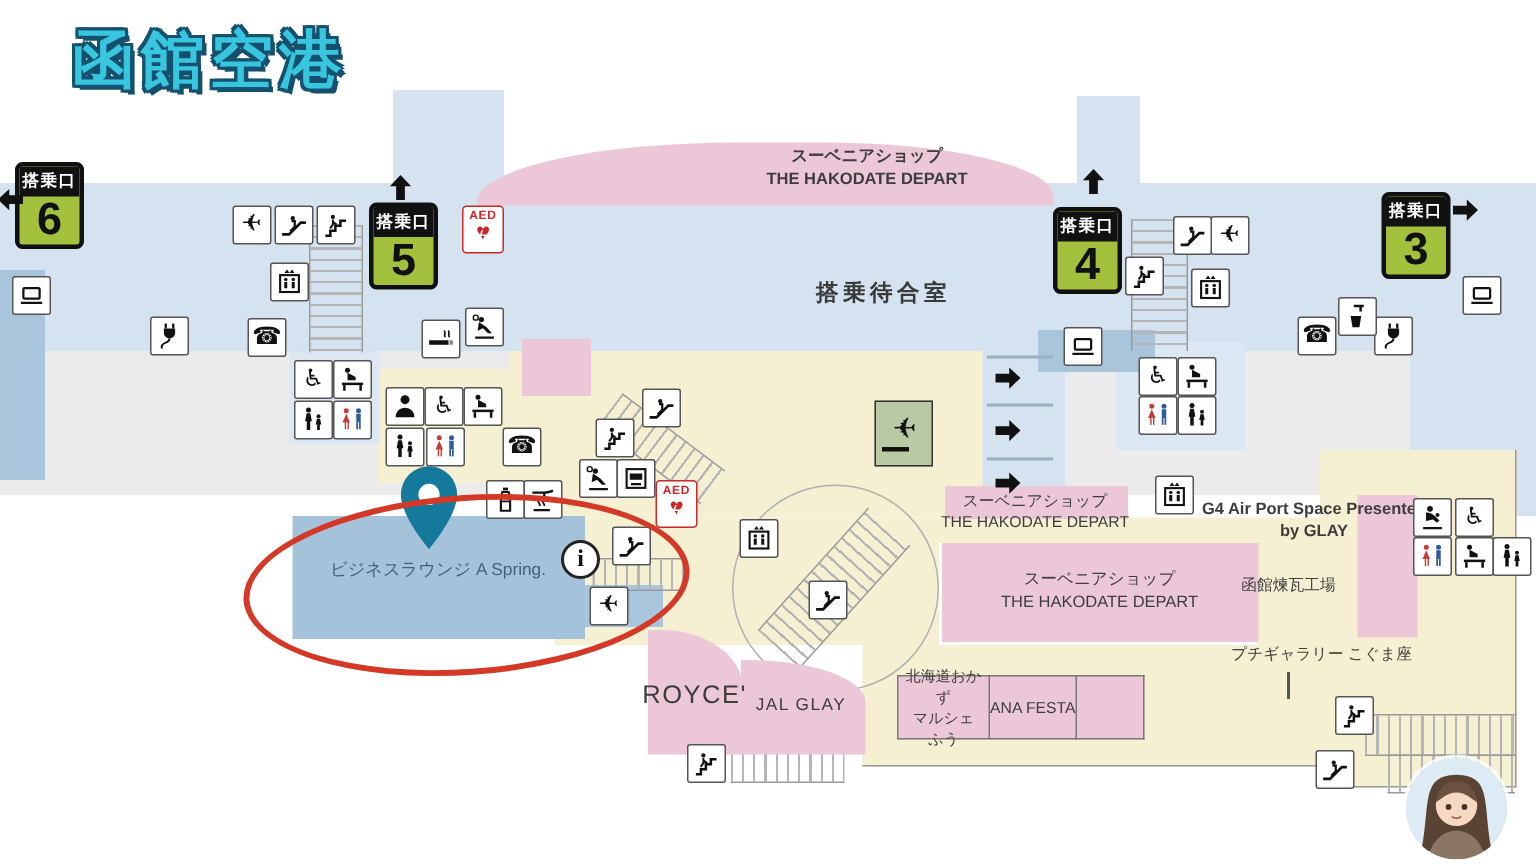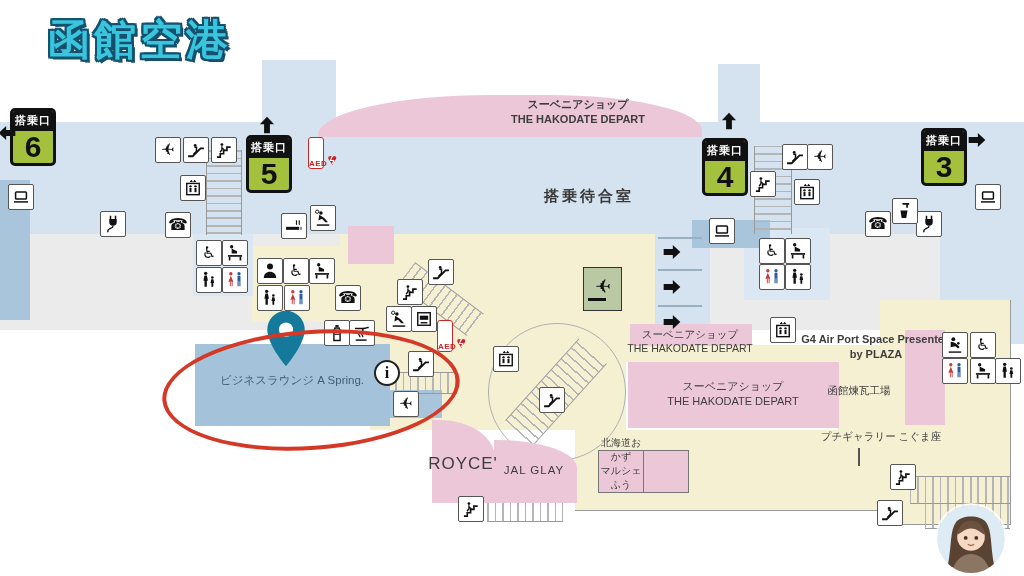--- a/index.html
+++ b/index.html
@@ -31,22 +31,22 @@
   .gate{position:absolute;width:46px;border:3px solid #111;border-radius:5px;overflow:hidden;
         background:#a3c13c;text-align:center;box-sizing:border-box;}
   .gate .hd{background:#111;color:#fff;font-size:11px;font-weight:bold;padding:2px 0 3px;letter-spacing:1px;}
   .gate .num{font-size:30px;font-weight:bold;color:#111;line-height:32px;}
   
   .icon{position:absolute;width:26px;height:26px;background:#fff;border:1.2px solid #555;
         border-radius:2px;display:flex;align-items:center;justify-content:center;box-sizing:border-box;}
   .icon svg{display:block;}
   .icon .glyph{font-size:16px;color:#111;line-height:1;}
   .plain{position:absolute;display:flex;align-items:center;justify-content:center;background:none;border:none;}
-  .aedbox{position:absolute;width:16px;height:32px;background:#fff;border:1.5px solid #cc2626;border-radius:3px;
-          display:flex;flex-direction:row;align-items:flex-end;justify-content:flex-start;box-sizing:border-box;}
+  .aedbox{position:absolute;width:28px;height:32px;background:#fff;border:1.5px solid #cc2626;border-radius:3px;
+          display:flex;flex-direction:column;align-items:center;justify-content:flex-start;box-sizing:border-box;}
   .aedbox .t{font-size:8px;font-weight:bold;color:#cc2626;line-height:9px;margin-top:1px;letter-spacing:.5px;}
   .aedbox .h{position:relative;font-size:16px;color:#cc2626;line-height:16px;}
   .aedbox .h em{position:absolute;left:50%;top:54%;transform:translate(-50%,-50%);
                 font-style:normal;font-size:9px;color:#fff;font-weight:bold;}
   .infoc{position:absolute;width:26px;height:26px;border-radius:50%;background:#fff;border:2px solid #222;
          display:flex;align-items:center;justify-content:center;font-family:"Liberation Serif",serif;
          font-weight:bold;font-size:16px;color:#111;box-sizing:border-box;}
   
   .hatchH{background:repeating-linear-gradient(180deg,#b5b5b5 0 1.5px,rgba(0,0,0,0) 1.5px 7.5px);
           border-left:1.5px solid #999;border-right:1.5px solid #999;}
@@ -103,22 +103,25 @@
 
   <div class="region pink" style="left:318px;top:95px;width:384px;height:42px;border-radius:45% 40% 0 0 / 95% 85% 0 0;"></div>
   <div class="region pink" style="left:348px;top:226px;width:46px;height:38px;"></div>
   <div class="region pink" style="left:630px;top:324px;width:122px;height:22px;"></div>
   <div class="region pink" style="left:628px;top:362px;width:211px;height:66px;"></div>
   <div class="region pink" style="left:905px;top:330px;width:40px;height:95px;"></div>
   <div class="region pink" style="left:432px;top:420px;width:63px;height:83px;border-top-right-radius:55px 38px;"></div>
   <div class="region pink" style="left:494px;top:440px;width:83px;height:63px;border-top-right-radius:80px 28px;"></div>
 
   <div class="shoprow" style="left:598px;top:450px;height:43px;">
-    <div class="cell" style="width:46px;font-size:10px;align-items:flex-end;">
+    <div class="cell" style="width:62px;font-size:10px;">
       <div><span>北海道おかず</span><br><span>マルシェ　ふう</span></div>
+    </div>
+    <div class="cell" style="width:58px;font-size:10.5px;">
+      <span>ANA FESTA</span>
     </div>
     <div class="cell" style="width:45px;"></div>
   </div>
   <div class="vptr" style="left:858px;top:448px;height:18px;"></div>
 
   <div class="region" style="left:195px;top:344px;width:195px;height:82px;background:#a4c3da;"></div>
 
   <div class="hline" style="left:658px;top:237px;width:44px;"></div>
   <div class="hline" style="left:658px;top:269px;width:44px;"></div>
   <div class="hline" style="left:658px;top:305px;width:44px;"></div>
@@ -133,21 +136,21 @@
   <div class="lbl bold" style="left:578px;top:112px;font-size:11px;">
     <span>スーベニアショップ</span><span class="l2">THE HAKODATE DEPART</span>
   </div>
   <div class="lbl" style="left:690px;top:342px;font-size:10.5px;">
     <span>スーベニアショップ</span><span class="l2">THE HAKODATE DEPART</span>
   </div>
   <div class="lbl" style="left:733px;top:394px;font-size:11px;">
     <span>スーベニアショップ</span><span class="l2">THE HAKODATE DEPART</span>
   </div>
   <div class="lbl bold" style="left:876px;top:347px;font-size:11px;">
-    <span>G4 Air Port Space Presented</span><span class="l2">by PLAZA</span>
+    <span>G4 Air Port Space Presented</span><span class="l2">by GLAY</span>
   </div>
   <div class="lbl" style="left:859px;top:391px;font-size:10.5px;">函館煉瓦工場</div>
   <div class="lbl" style="left:881px;top:437px;font-size:10.5px;">プチギャラリー こぐま座</div>
   <div class="lbl" style="left:463px;top:464px;font-size:17px;letter-spacing:1px;">ROYCE'</div>
   <div class="lbl" style="left:534px;top:471px;font-size:11.5px;letter-spacing:1px;">JAL GLAY</div>
   <div class="lbl" style="left:292px;top:381px;font-size:11.5px;color:#44607a;">ビジネスラウンジ A Spring.</div>
 
   <div class="gate" style="left:10px;top:108px;">
     <div class="hd">搭乗口</div>
     <div class="num">6</div>

